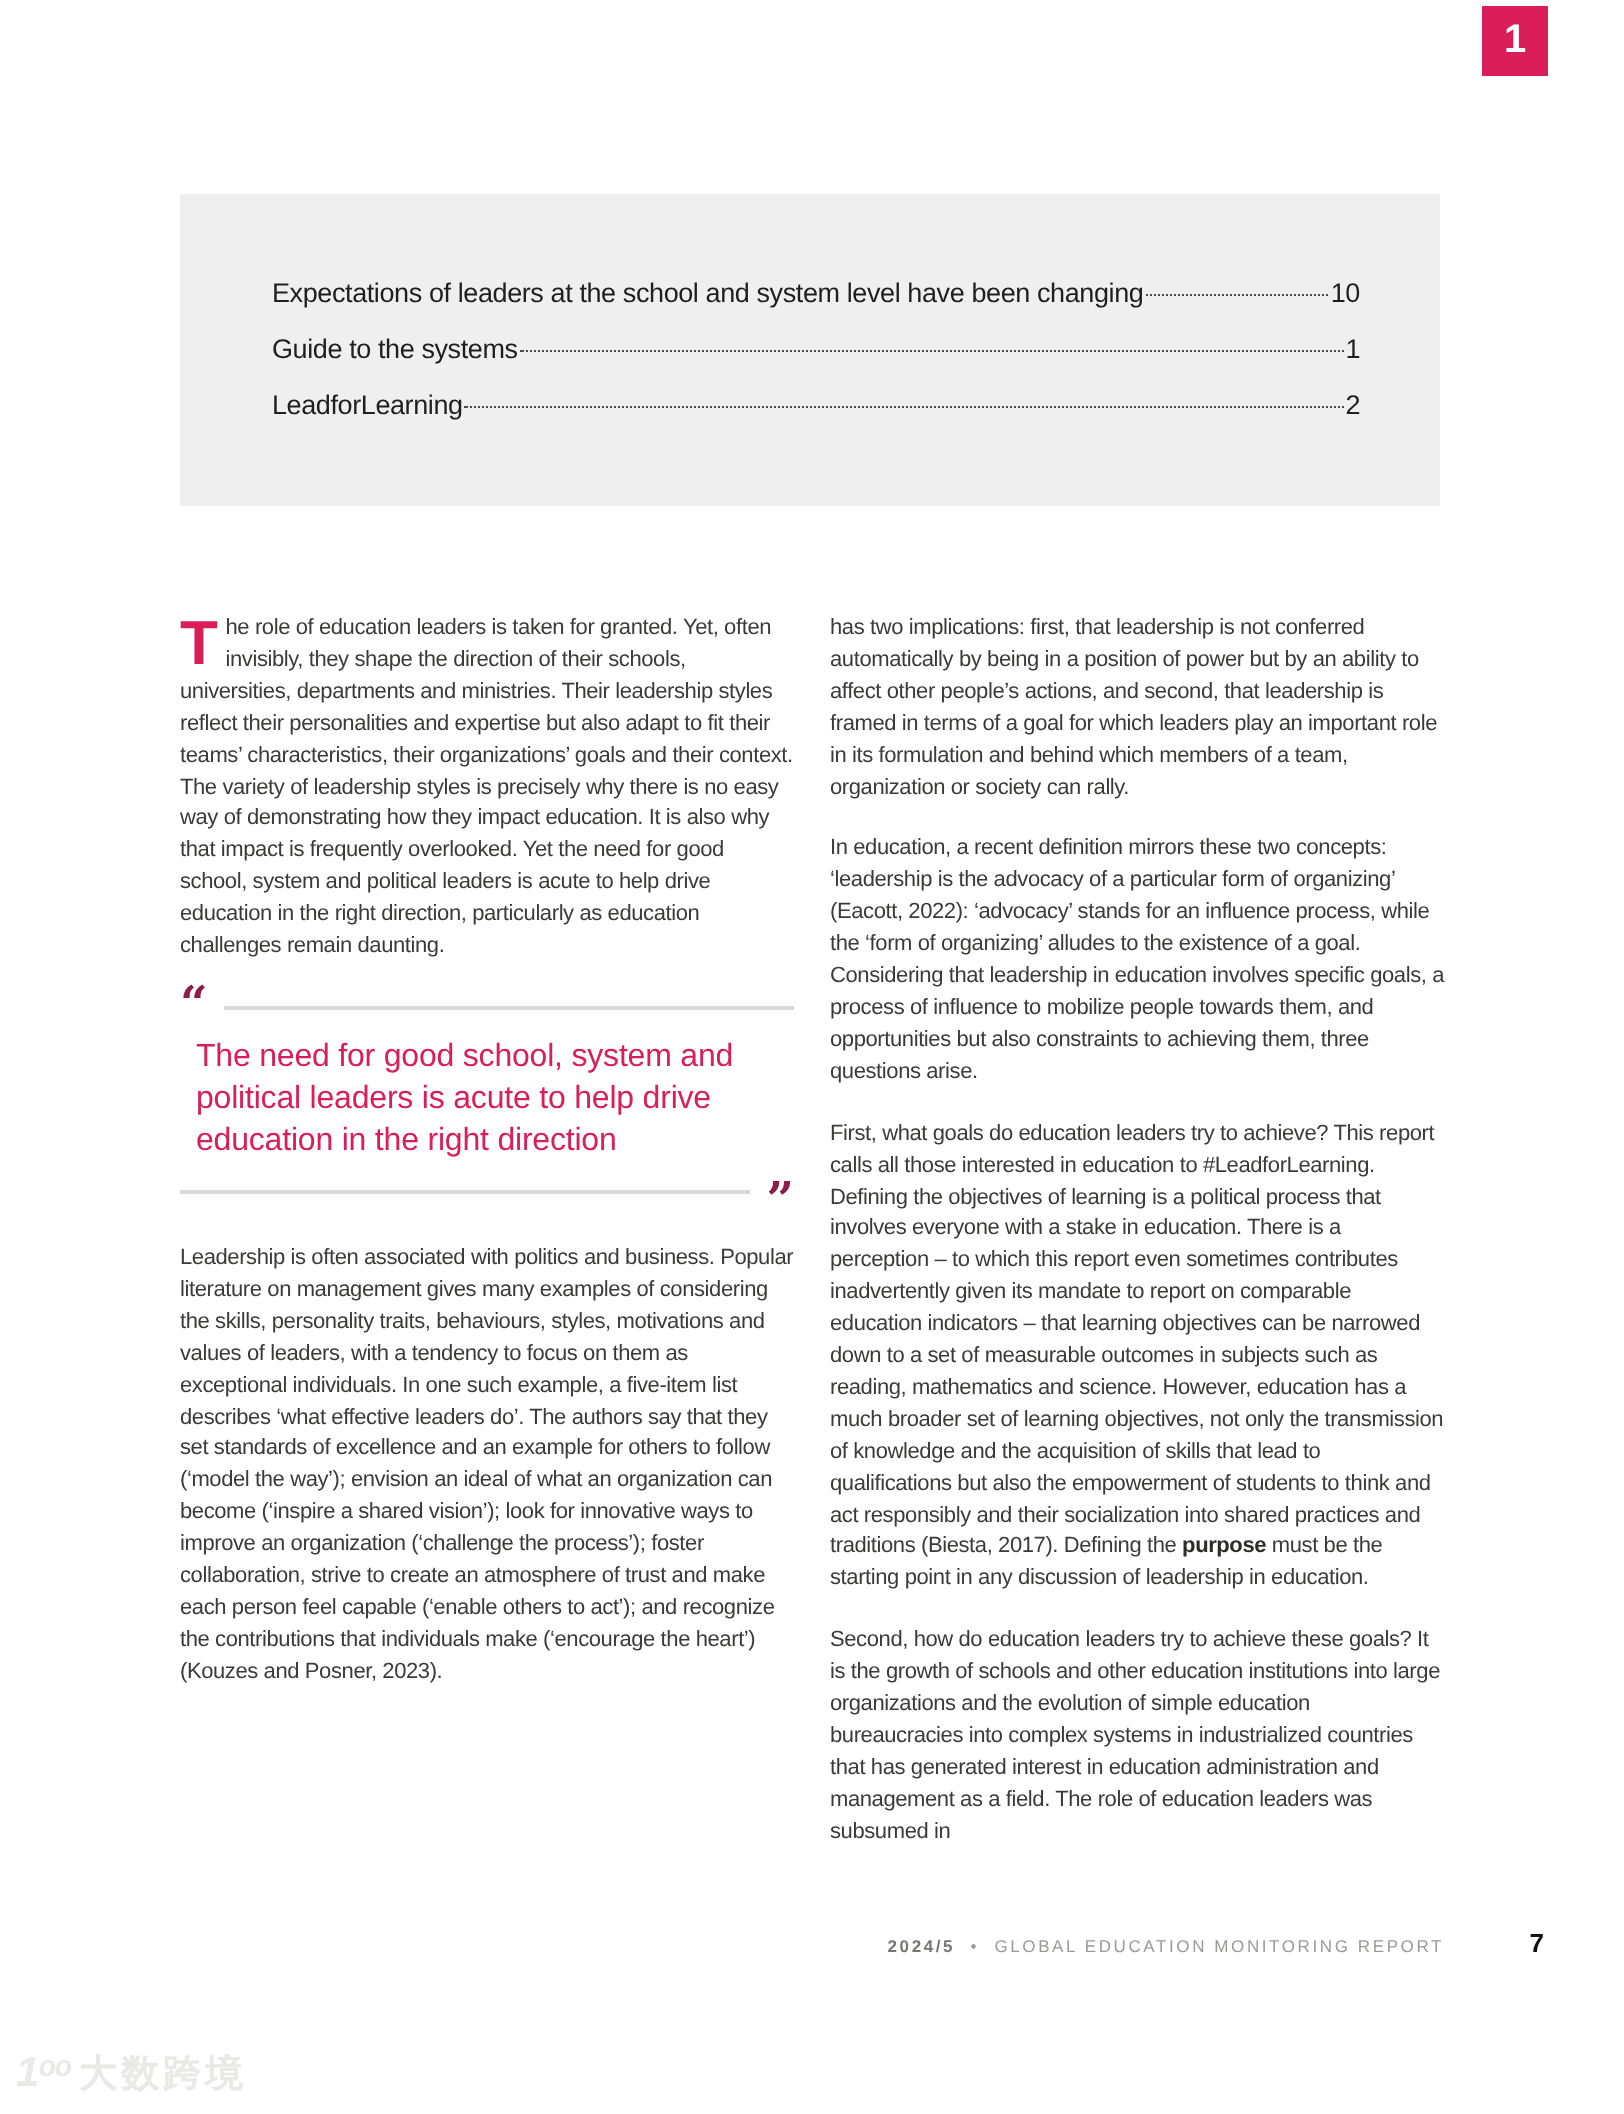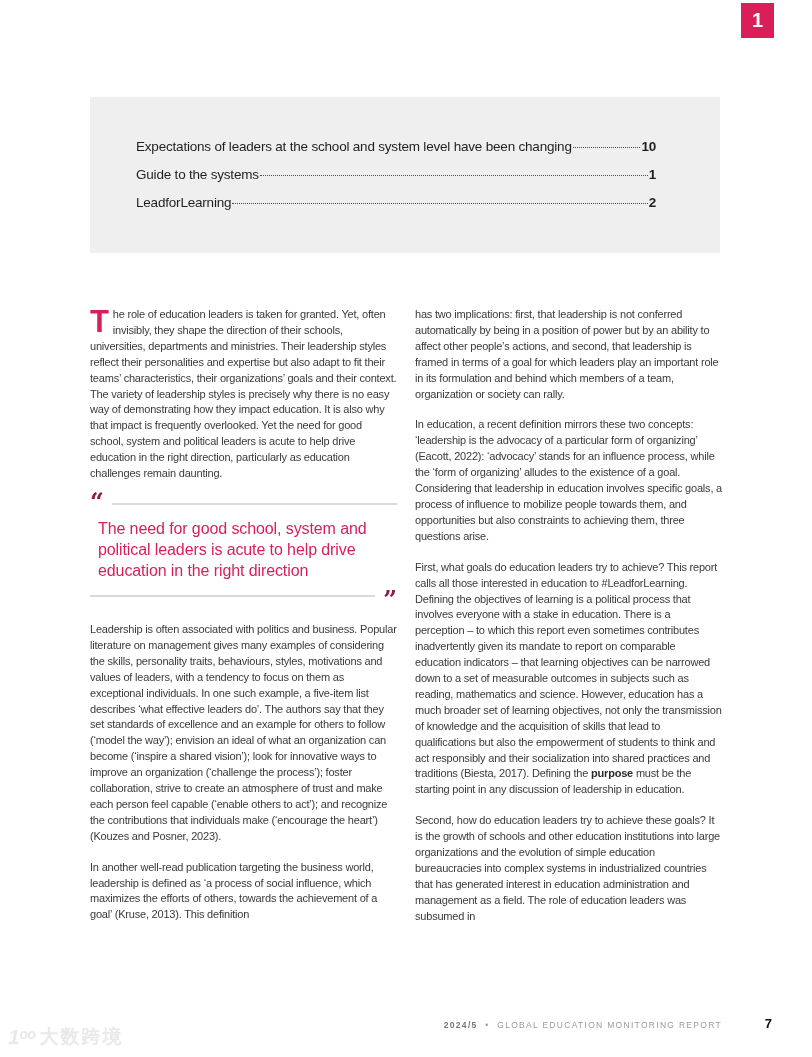--- a/index.html
+++ b/index.html
@@ -36,39 +36,39 @@
     justify-content: center;
   }
   
   .toc-box {
     position: absolute;
     left: 90px;
     top: 97px;
     width: 630px;
     height: 156px;
     background: var(--toc-bg, #f0efef);
-    padding: 41px 64px 0 46px;
+    padding: 41px 40px 0 46px;
   }
   .toc-entry {
     display: flex;
     align-items: baseline;
     font-size: 13.5px;
     line-height: 17px;
     letter-spacing: -0.2px;
     color: #1f1f1f;
     margin-bottom: 11px;
   }
   .toc-label { white-space: nowrap; }
   .toc-dots {
     flex: 1;
     border-bottom: 1.6px dotted #4a4a4a;
     margin: 0 1px;
     transform: translateY(-3px);
   }
-  .toc-page { white-space: nowrap; font-weight: bold; }
+  .toc-page { white-space: nowrap; }
   
   .body {
     position: absolute;
     left: 90px;
     top: 307px;
     width: 632px;
     display: flex;
     gap: 18px;
   }
   .col { flex: 1; min-width: 0; }
@@ -107,21 +107,21 @@
     font-size: 16px;
     line-height: 21px;
     letter-spacing: -0.1px;
     margin: 9px 0 10px 8px;
   }
   
   .footer {
     position: absolute;
     left: 90px;
     right: 40px;
-    top: 1016px;
+    top: 964px;
     display: flex;
     justify-content: flex-end;
     align-items: baseline;
   }
   .footer-line {
     font-size: 8.5px;
     letter-spacing: 1.3px;
     color: var(--footer-gray, #9a9a98);
     white-space: nowrap;
   }
@@ -192,21 +192,20 @@
           <span class="pq-open">“</span>
           <span class="pq-rule"></span>
         </div>
         <div class="pq-text">The need for good school, system and political leaders is acute to help drive education in the right direction</div>
         <div class="pq-bottom">
           <span class="pq-rule"></span>
           <span class="pq-close">”</span>
         </div>
       </div>
       <p class="para">Leadership is often associated with politics and business. Popular literature on management gives many examples of considering the skills, personality traits, behaviours, styles, motivations and values of leaders, with a tendency to focus on them as exceptional individuals. In one such example, a five-item list describes ‘what effective leaders do’. The authors say that they set standards of excellence and an example for others to follow (‘model the way’); envision an ideal of what an organization can become (‘inspire a shared vision’); look for innovative ways to improve an organization (‘challenge the process’); foster collaboration, strive to create an atmosphere of trust and make each person feel capable (‘enable others to act’); and recognize the contributions that individuals make (‘encourage the heart’) (Kouzes and Posner, 2023).</p>
-      <p class="para">In another well-read publication targeting the business world, leadership is defined as ‘a process of social influence, which maximizes the efforts of others, towards the achievement of a goal’ (Kruse, 2013). This definition</p>
     </div>
     <div class="col">
       <p class="para">has two implications: first, that leadership is not conferred automatically by being in a position of power but by an ability to affect other people’s actions, and second, that leadership is framed in terms of a goal for which leaders play an important role in its formulation and behind which members of a team, organization or society can rally.</p>
       <p class="para">In education, a recent definition mirrors these two concepts: ‘leadership is the advocacy of a particular form of organizing’ (Eacott, 2022): ‘advocacy’ stands for an influence process, while the ‘form of organizing’ alludes to the existence of a goal. Considering that leadership in education involves specific goals, a process of influence to mobilize people towards them, and opportunities but also constraints to achieving them, three questions arise.</p>
       <p class="para"><span>First, what goals do education leaders try to achieve? This report calls all those interested in education to #LeadforLearning. Defining the objectives of learning is a political process that involves everyone with a stake in education. There is a perception – to which this report even sometimes contributes inadvertently given its mandate to report on comparable education indicators – that learning objectives can be narrowed down to a set of measurable outcomes in subjects such as reading, mathematics and science. However, education has a much broader set of learning objectives, not only the transmission of knowledge and the acquisition of skills that lead to qualifications but also the empowerment of students to think and act responsibly and their socialization into shared practices and traditions (Biesta, 2017). Defining the </span><b>purpose</b><span> must be the starting point in any discussion of leadership in education.</span></p>
       <p class="para">Second, how do education leaders try to achieve these goals? It is the growth of schools and other education institutions into large organizations and the evolution of simple education bureaucracies into complex systems in industrialized countries that has generated interest in education administration and management as a field. The role of education leaders was subsumed in</p>
     </div>
   </div>
 
   <div class="footer">

